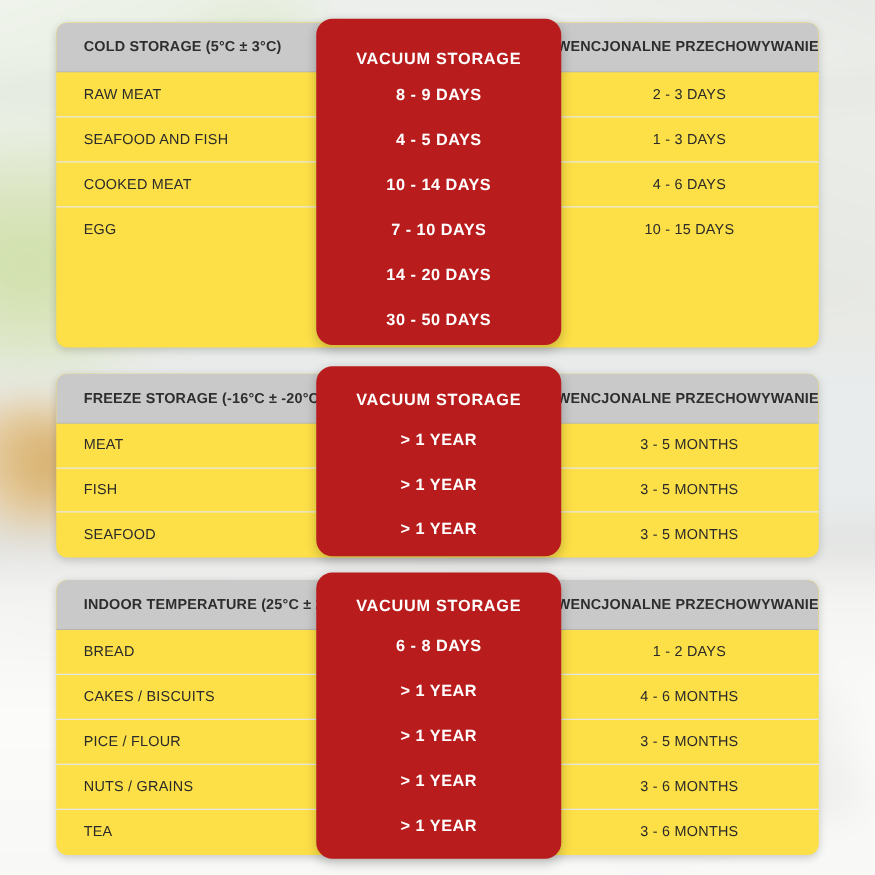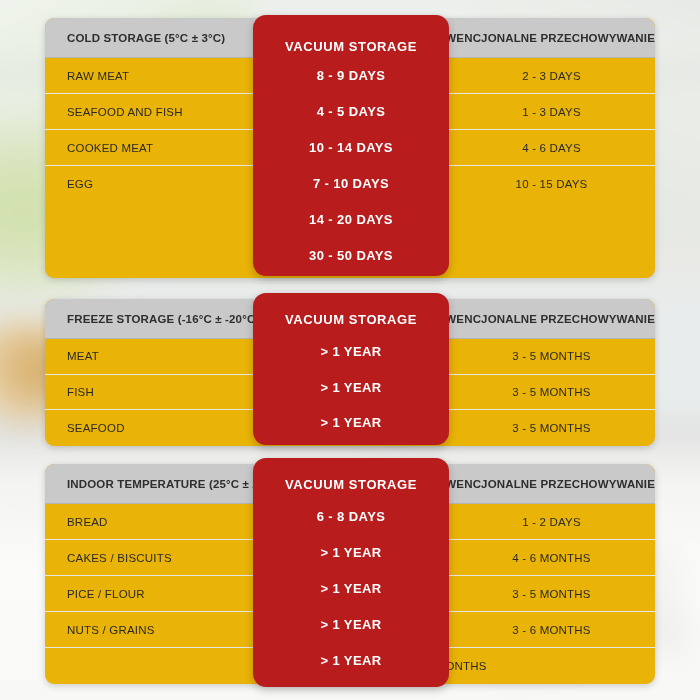--- a/index.html
+++ b/index.html
@@ -121,21 +121,21 @@
   
   #content {
     position: absolute;
     inset: 0;
     z-index: 5;
   }
 
   
   .table-card {
     position: absolute;
-    background: #eab308;
+    background: #fde047;
     border-radius: 9px;
     box-shadow: 0 2px 7px rgba(0,0,0,0.18);
     overflow: hidden;
     z-index: 6;
   }
   .table-card.t1 { left: 45px; top: 18px;  width: 610px; height: 260px; }
   .table-card.t2 { left: 45px; top: 299px; width: 610px; height: 147px; }
   .table-card.t3 { left: 45px; top: 464px; width: 610px; height: 220px; }
 
   
@@ -332,20 +332,21 @@
         <div class="cell col-left">PICE / FLOUR</div>
         <div class="cell col-mid">&gt; 1 YEAR</div>
         <div class="cell col-right">3 - 5 MONTHS</div>
       </div>
       <div class="row">
         <div class="cell col-left">NUTS / GRAINS</div>
         <div class="cell col-mid">&gt; 1 YEAR</div>
         <div class="cell col-right">3 - 6 MONTHS</div>
       </div>
       <div class="row">
+        <div class="cell col-left">TEA</div>
         <div class="cell col-mid">&gt; 1 YEAR</div>
         <div class="cell col-right">3 - 6 MONTHS</div>
       </div>
     </div>
   </div>
 
   <div class="green-panel g1">
     <div class="gp-title">VACUUM STORAGE</div>
     <div class="gp-list">
       <div class="gp-val">8 - 9 DAYS</div>

